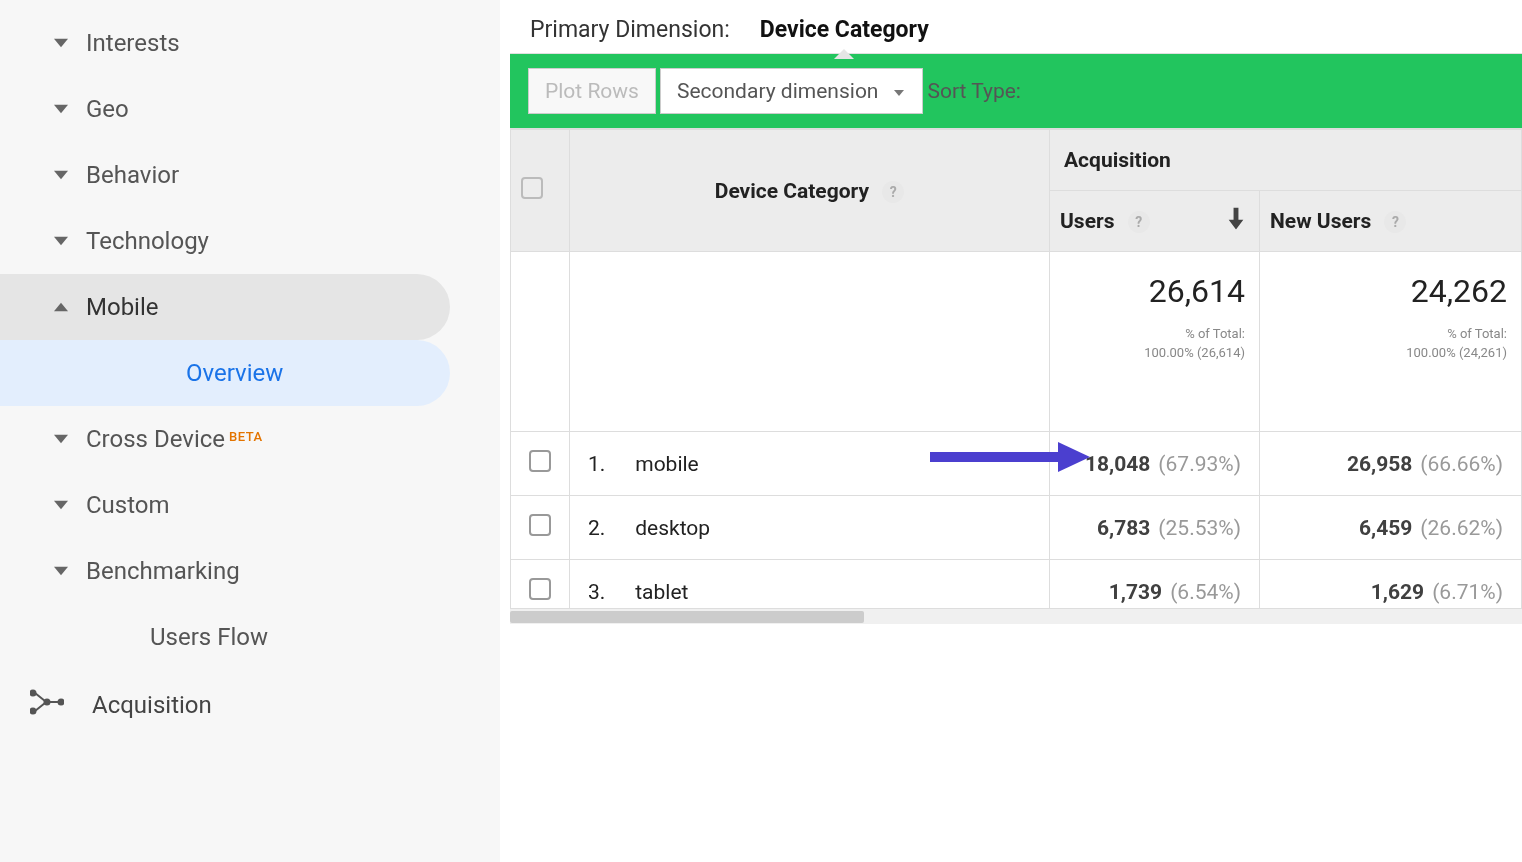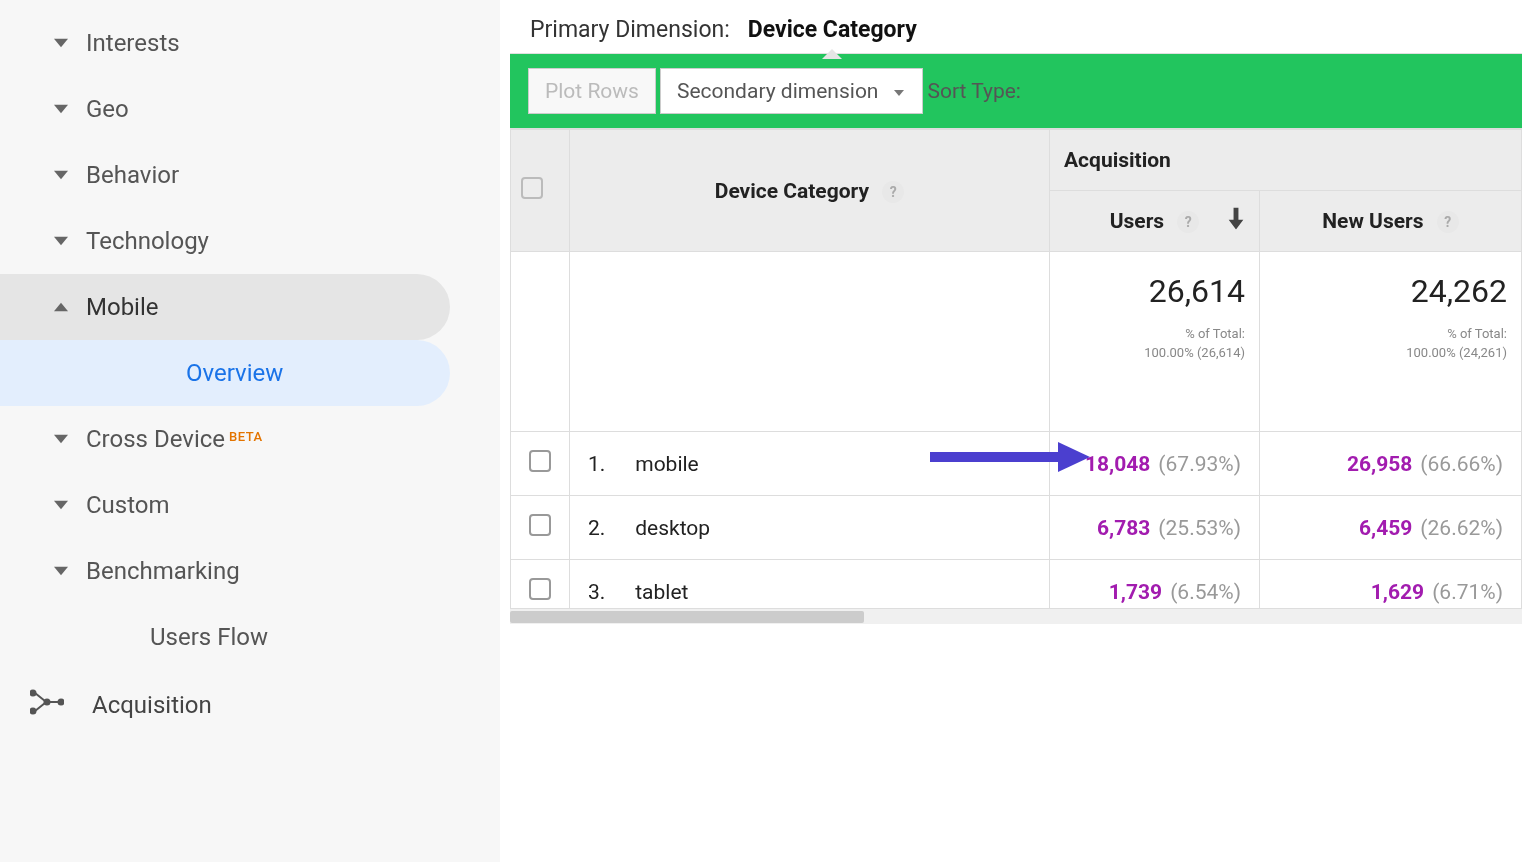--- a/index.html
+++ b/index.html
@@ -76,21 +76,21 @@
 .main {
   position: absolute;
   left: 510px; top: 0;
   width: 1012px;
   height: 862px;
 }
 .dim-row {
   display: flex;
   align-items: flex-end;
   padding: 16px 20px 10px;
-  gap: 8px;
+  gap: 20px;
   font-size: 23px;
   border-bottom: 1px solid #e0e0e0;
 }
 .dim-row .label { color: #333; }
 .dim-row .value { color: #111; font-weight: 700; margin-left: 10px; position: relative; }
 .tab-pointer {
   position: absolute;
   bottom: -16px; left: 50%;
   transform: translateX(-50%);
   width: 0; height: 0;
@@ -128,21 +128,21 @@
 thead th {
   background: #ececec;
   font-weight: 700;
   color: #222;
   padding: 18px 10px;
   text-align: left;
 }
 th.group-header { text-align: left; padding-left: 14px; }
 th.col-check { width: 52px; }
 th.col-dim { width: 480px; text-align: center; }
-th.col-metric { text-align: center; position: relative; margin-top: 41px; }
+th.col-metric { position: relative; margin-top: 41px; }
 .help-icon {
   display: inline-flex;
   width: 22px; height: 22px;
   border-radius: 50%;
   background: #e8e8e8;
   color: #aaa;
   font-size: 14px;
   font-weight: 700;
   align-items: center;
   justify-content: center;
@@ -155,21 +155,21 @@
 .summary-row td { height: 180px; vertical-align: top; text-align: right; padding: 20px 14px 10px; }
 .summary-row td.check, .summary-row td.dim-cell { background: #fff; }
 .big-num { font-size: 32px; color: #222; display: block; }
 .pct-total { font-size: 13px; color: #888; display: block; margin-top: 15px; line-height: 1.4; text-align: right; }
 
 .data-row td { padding: 18px 18px; }
 .data-row td.dim-cell { text-align: left; color: #222; position: relative; }
 .row-num { display: inline-block; width: 36px; }
 .dim-val { display: inline-block; margin-left: 6px; }
 .metric-cell { text-align: right; white-space: nowrap; }
-.metric-cell .value { font-weight: 700; color: #a21caf; }
+.metric-cell .value { font-weight: 700; color: #404040; }
 .metric-cell .pct { color: #999; margin-left: 8px; font-weight: 400; }
 .checkbox-box {
   width: 22px; height: 22px;
   border: 2px solid #999;
   border-radius: 4px;
   display: inline-block;
   cursor: pointer;
 }
 
 .arrow-annot {

